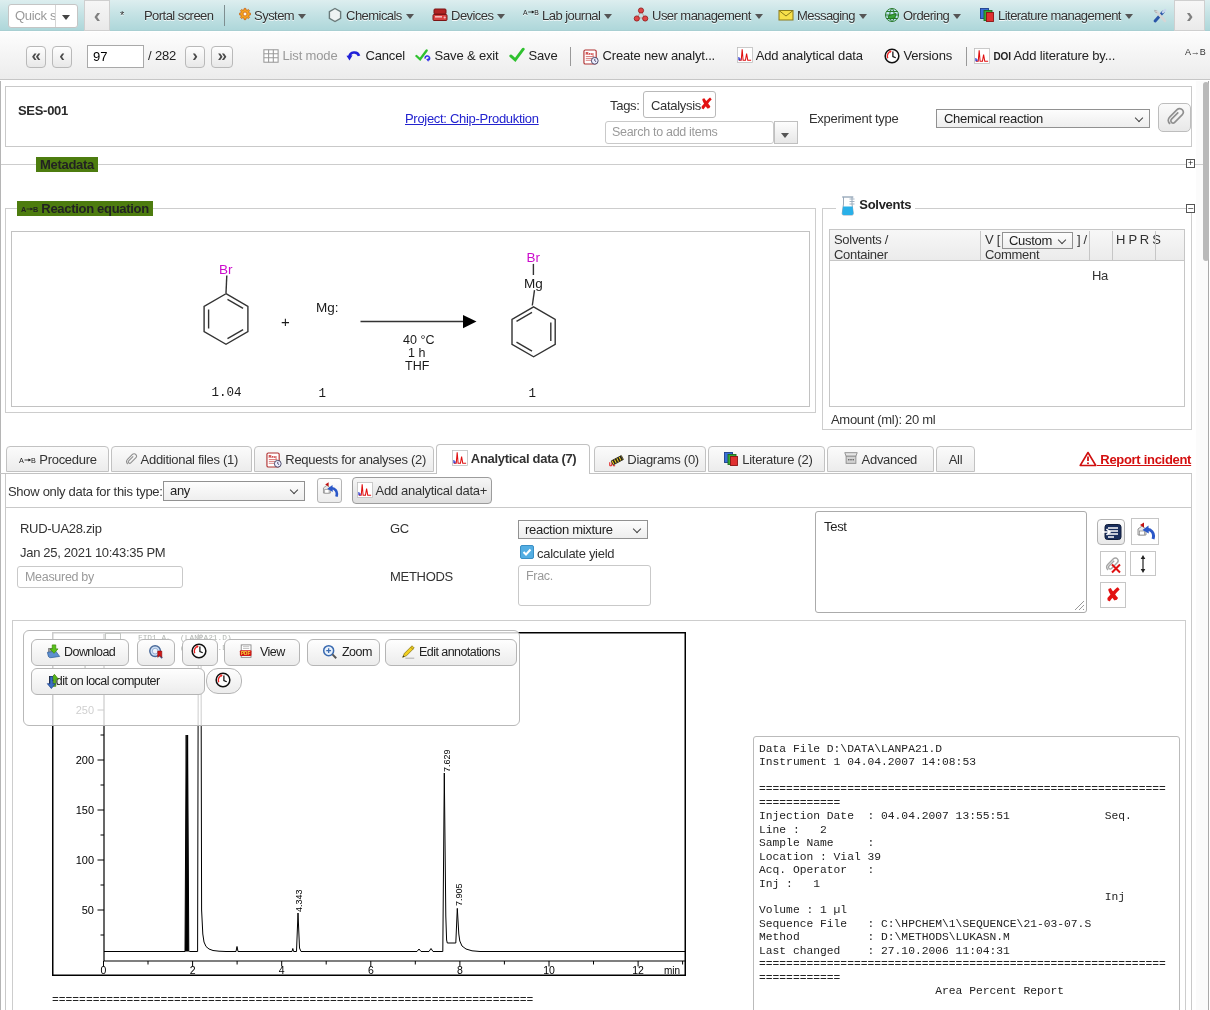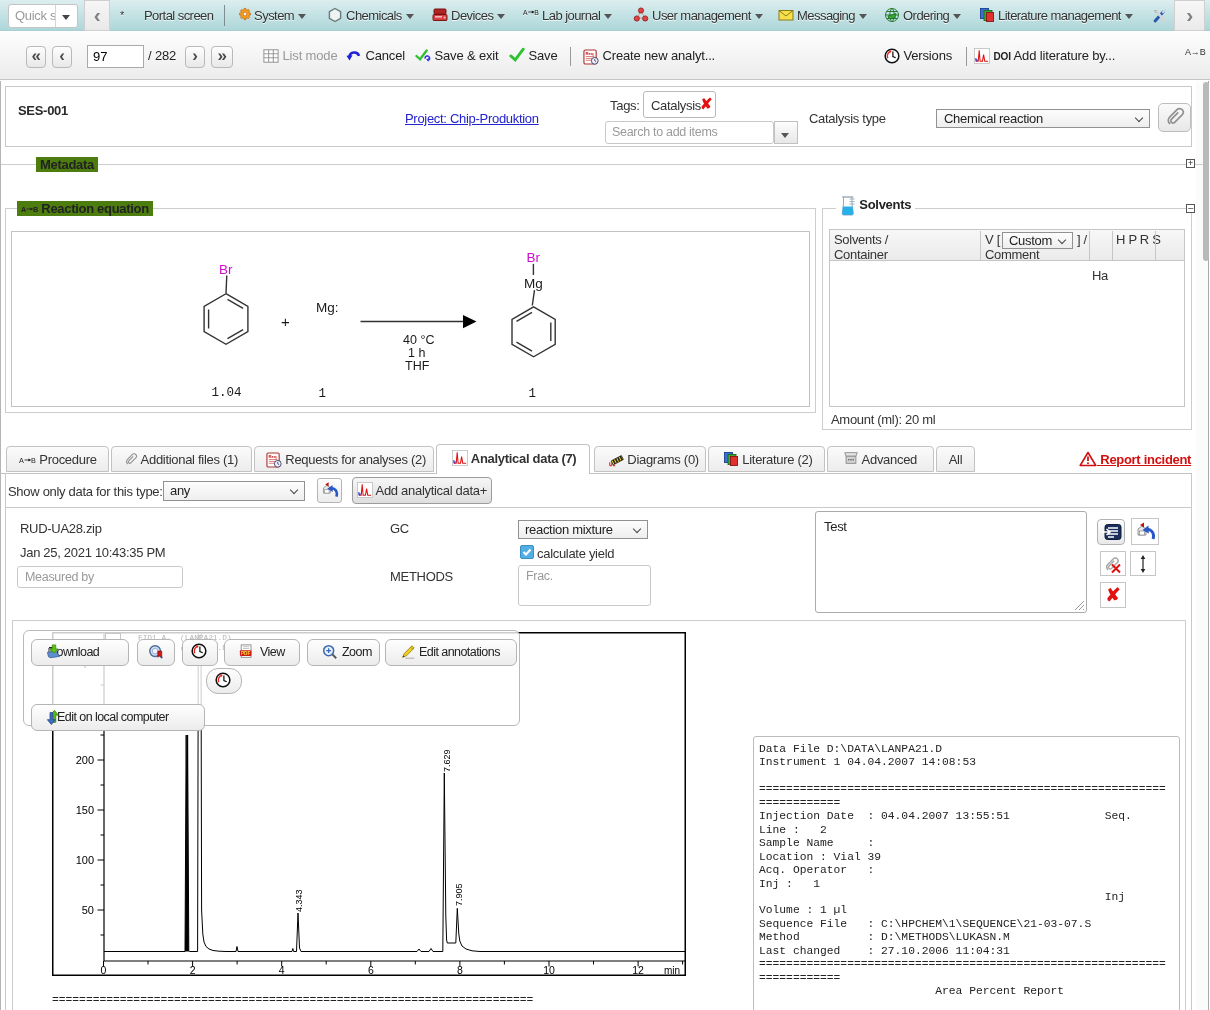--- a/index.html
+++ b/index.html
@@ -276,20 +276,23 @@
   <div class="titem" style="left:415px;"><svg class="ico16" style="vertical-align:-4px;" width="22" height="18">
         <use href="#s-checkexit"></use>
       </svg> Save &amp; exit</div>
   <div class="titem" style="left:509px;"><svg class="ico16" style="vertical-align:-3px;" width="17" height="15">
         <use href="#s-check"></use>
       </svg> Save</div>
   <div class="tsep" style="left:570px;"></div>
   <div class="titem" style="left:583px;"><svg class="ico16" style="vertical-align:-5px;" width="20" height="20">
         <use href="#s-req"></use>
       </svg> Create new analyt...</div>
+  <div class="titem" style="left:737px;"><svg class="ico16" style="vertical-align:-3px;" width="16" height="16">
+        <use href="#s-peaks"></use>
+      </svg> Add analytical data</div>
   <div class="titem" style="left:884px;"><svg class="ico16" style="vertical-align:-4px;" width="17" height="17">
         <use href="#s-clock"></use>
       </svg> Versions</div>
   <div class="tsep" style="left:966px;"></div>
   <div class="titem" style="left:974px;"><svg class="ico16" style="vertical-align:-4px;" width="19" height="19">
         <use href="#s-peaks"></use>
       </svg>&nbsp;<span style="font-size:10px;font-weight:bold;">DOI</span> Add literature by...</div>
   <div class="titem" style="left:1185px;top:-4px;font-size:9px;color:#333;">A→B</div>
 </div>
 
@@ -300,21 +303,21 @@
 <div id="headerbox">
   <div class="abs" style="left:12px;top:16px;font-size:13px;font-weight:bold;color:#2b2b2b;">SES-001</div>
   <div class="abs link" style="left:399px;top:24px;">Project: Chip-Produktion</div>
   <div class="abs" style="left:604px;top:11px;">Tags:</div>
   <div class="abs" style="left:637px;top:4px;width:73px;height:27px;border:1px solid #b9b9b9;border-radius:3px;background:#fff;">
     <span class="abs" style="left:7px;top:6px;">Catalysis</span>
     <span class="abs" style="left:56px;top:3px;color:#e21212;font-size:15px;font-weight:bold;">✘</span>
   </div>
   <div class="inp" style="left:599px;top:34px;width:169px;height:23px;line-height:21px;padding-left:6px;">Search to add items</div>
   <div class="abs" style="left:768px;top:34px;width:24px;height:23px;background:linear-gradient(#fdfdfd,#e7e7e7);border:1px solid #c0c0c0;"><span class="dna" style="margin:9px 0 0 6px;"></span></div>
-  <div class="abs" style="left:803px;top:24px;">Catalysis type</div>
+  <div class="abs" style="left:803px;top:24px;">Experiment type</div>
   <div class="sel" style="left:930px;top:22px;width:214px;height:19px;line-height:17px;padding-left:7px;">Chemical reaction<span class="arr"></span></div>
   <div class="abs" style="left:1152px;top:16px;width:33px;height:29px;background:linear-gradient(#fafafa,#e8e8e8);border:1px solid #bdbdbd;border-radius:5px;text-align:center;"><svg class="" style="display:inline-block;margin-top:2px;" width="20" height="24">
         <use href="#s-clip"></use>
       </svg></div>
 </div>
 
 <div class="legend" style="left:1px;top:164px;width:1202px;"></div>
 <div class="legtxt" style="left:36px;top:157px;">Metadata</div>
 <div class="pmbox" style="left:1186px;top:159px;">+</div>
 
@@ -539,21 +542,21 @@
 ============================================================
 ============
                           Area Percent Report</pre>
   </div>
 
 <div id="overlay">
   <div class="abs" style="left:81px;top:2px;width:16px;height:10px;border:1px solid #c5c8c5;"></div>
   <div class="fade" style="left:114px;top:3px;">FID1 A,  (LANPA21.D)</div>
   <div class="fade" style="left:114px;top:13px;">FID1 B,  (LANPA21.D)</div>
   <div class="fade" style="left:60px;top:26px;font-family:'Liberation Sans',sans-serif;font-size:9.5px;letter-spacing:0;">pA</div>
-  <div class="obtn" style="left:7px;top:8px;width:98px;padding-left:16px;"><svg class="ico16 oi" style="" width="17" height="17">
+  <div class="obtn" style="left:7px;top:8px;width:98px;padding-left:32px;"><svg class="ico16 oi" style="" width="17" height="17">
         <use href="#s-dl"></use>
       </svg>Download</div>
   <div class="obtn" style="left:113px;top:8px;width:38px;">
       <svg class="ico16 oi" style="left:10px;" width="17" height="17">
         <use href="#s-prev"></use>
       </svg>
     </div>
   <div class="obtn" style="left:158px;top:8px;width:36px;">
       <svg class="ico16 oi" style="left:8px;top:3px;" width="20" height="20">
         <use href="#s-clock"></use>
@@ -561,21 +564,21 @@
     </div>
   <div class="obtn" style="left:200px;top:8px;width:76px;padding-left:35px;"><svg class="ico16 oi" style="" width="17" height="17">
         <use href="#s-pdf"></use>
       </svg>View</div>
   <div class="obtn" style="left:283px;top:8px;width:73px;padding-left:34px;"><svg class="ico16 oi" style="" width="17" height="17">
         <use href="#s-zoom"></use>
       </svg>Zoom</div>
   <div class="obtn" style="left:361px;top:8px;width:132px;padding-left:33px;"><svg class="ico16 oi" style="" width="17" height="17">
         <use href="#s-pen"></use>
       </svg>Edit annotations</div>
-  <div class="obtn" style="left:7px;top:37px;width:174px;padding-left:25px;margin-top:36px;"><svg class="ico16 oi" style="" width="17" height="17">
+  <div class="obtn" style="left:7px;top:37px;width:174px;padding-left:16px;"><svg class="ico16 oi" style="" width="17" height="17">
         <use href="#s-sync"></use>
       </svg>Edit on local computer</div>
   <div class="obtn" style="left:182px;top:37px;width:36px;height:26px;border-radius:12px;">
       <svg class="ico16 oi" style="left:8px;top:3px;" width="20" height="20">
         <use href="#s-clock"></use>
       </svg>
     </div>
 </div>
 
 </body></html>

